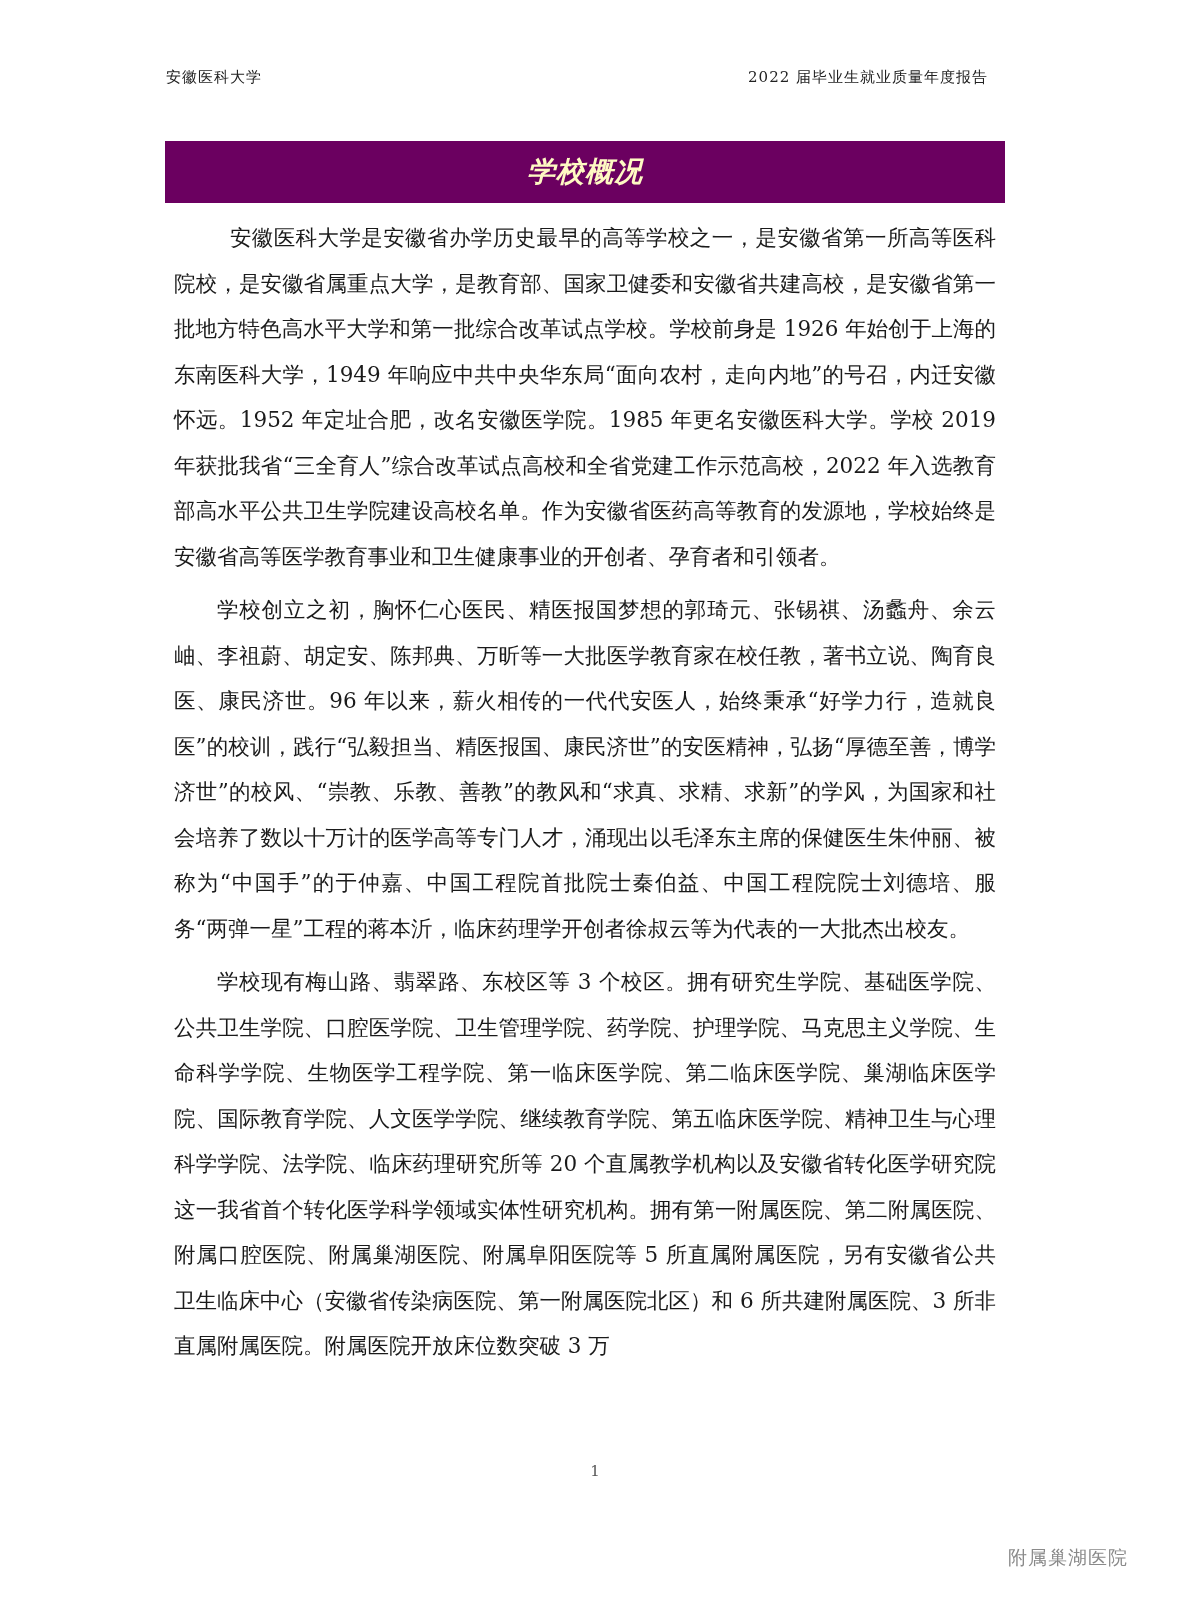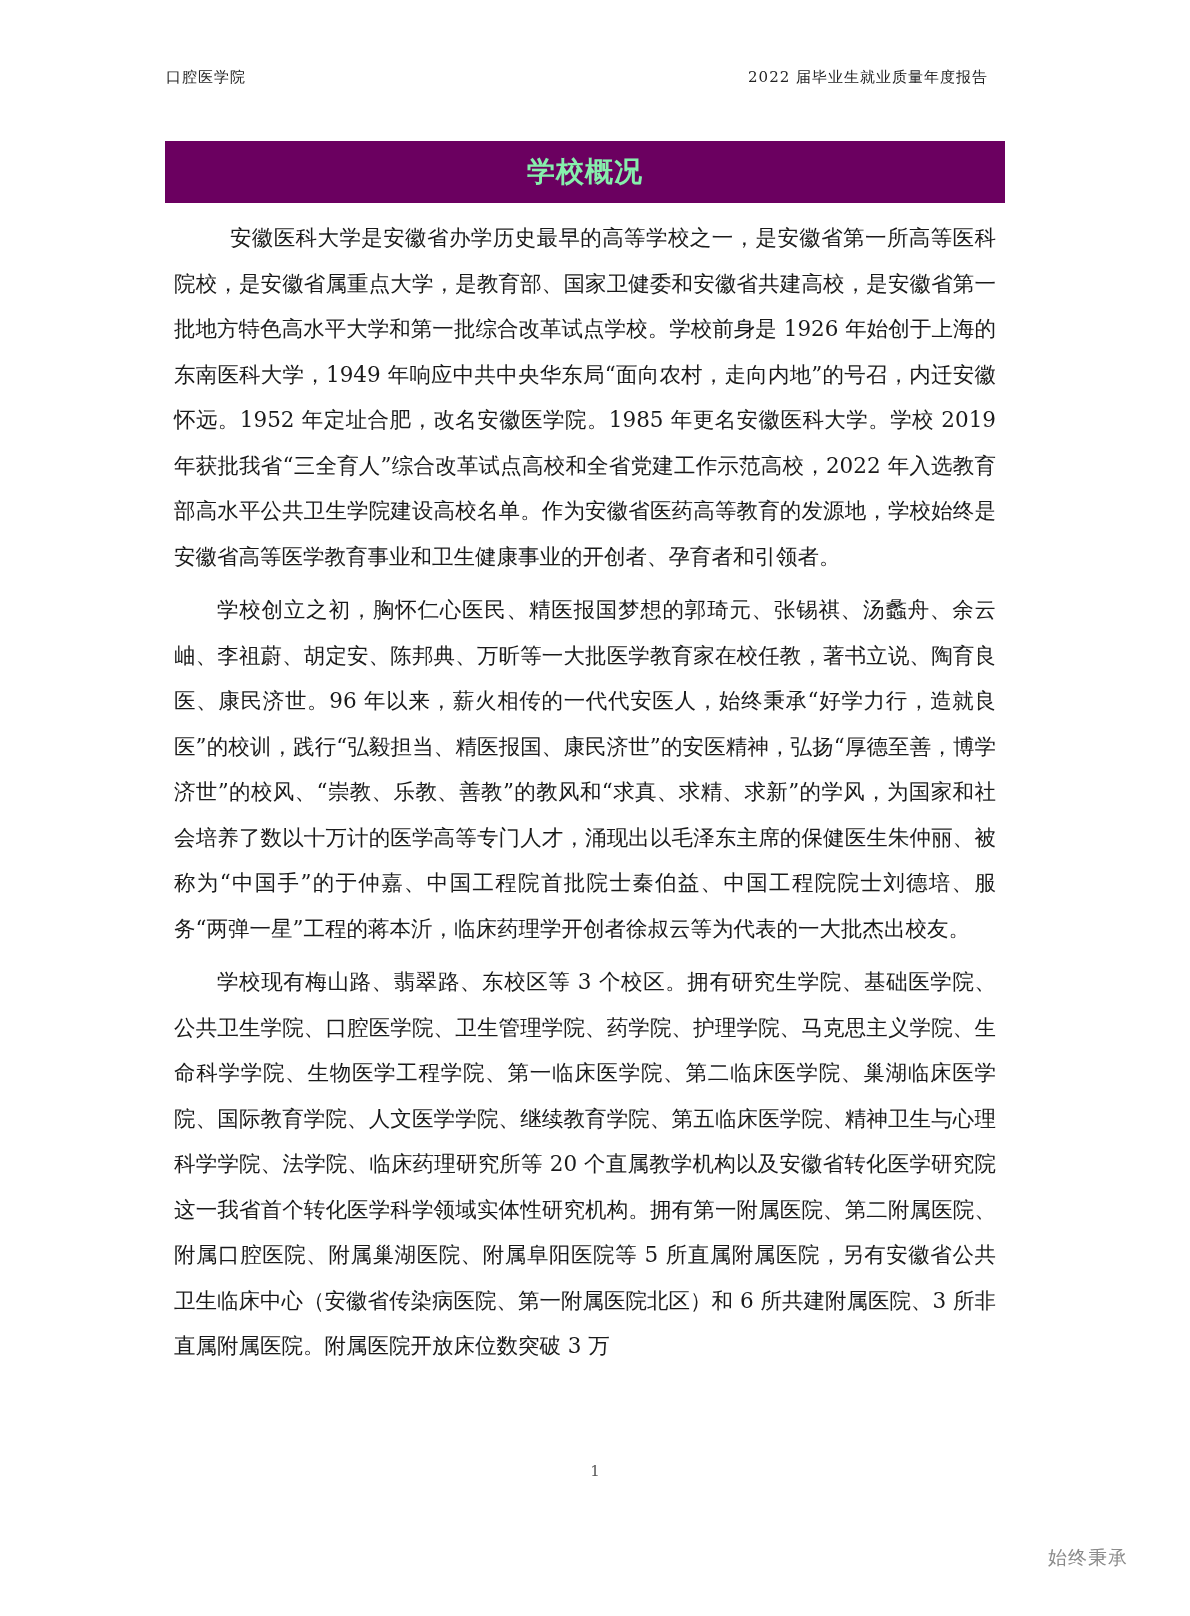--- a/index.html
+++ b/index.html
@@ -36,25 +36,26 @@
       left: 165px;
       top: 141px;
       width: 840px;
       height: 62px;
       background: #6b0060;
       display: flex;
       align-items: center;
       justify-content: center;
     }
     .title-banner span {
-      color: #86efac;
+      color: #fef9c3;
       font-family: "DejaVu Sans", "Liberation Sans", sans-serif;
       font-weight: bold;
       font-size: 28px;
       letter-spacing: 1px;
+      font-style: italic;
     }
     .body-text {
       position: absolute;
       left: 166px;
       top: 207px;
       width: 838px;
       font-size: 21.5px;
       line-height: 45.5px;
       text-align: justify;
       text-justify: inter-character;
@@ -81,27 +82,27 @@
       top: 1545px;
       font-family: "DejaVu Sans", "Liberation Sans", sans-serif;
       font-size: 19px;
       color: #8a8a8a;
       letter-spacing: 1px;
     }
   </style>
 </head>
 <body>
 
-<div class="page-header-left">口腔医学院</div>
+<div class="page-header-left">安徽医科大学</div>
 <div class="page-header-right">2022 届毕业生就业质量年度报告</div>
 
 <div class="title-banner" style="background: rgb(107, 0, 96);">
   <span>学校概况</span>
 </div>
 
 <div class="body-text">
   <p class="first">安徽医科大学是安徽省办学历史最早的高等学校之一，是安徽省第一所高等医科院校，是安徽省属重点大学，是教育部、国家卫健委和安徽省共建高校，是安徽省第一批地方特色高水平大学和第一批综合改革试点学校。学校前身是 1926 年始创于上海的东南医科大学，1949 年响应中共中央华东局“面向农村，走向内地”的号召，内迁安徽怀远。1952 年定址合肥，改名安徽医学院。1985 年更名安徽医科大学。学校 2019 年获批我省“三全育人”综合改革试点高校和全省党建工作示范高校，2022 年入选教育部高水平公共卫生学院建设高校名单。作为安徽省医药高等教育的发源地，学校始终是安徽省高等医学教育事业和卫生健康事业的开创者、孕育者和引领者。</p>
   <p>学校创立之初，胸怀仁心医民、精医报国梦想的郭琦元、张锡祺、汤蠡舟、余云岫、李祖蔚、胡定安、陈邦典、万昕等一大批医学教育家在校任教，著书立说、陶育良医、康民济世。96 年以来，薪火相传的一代代安医人，始终秉承“好学力行，造就良医”的校训，践行“弘毅担当、精医报国、康民济世”的安医精神，弘扬“厚德至善，博学济世”的校风、“崇教、乐教、善教”的教风和“求真、求精、求新”的学风，为国家和社会培养了数以十万计的医学高等专门人才，涌现出以毛泽东主席的保健医生朱仲丽、被称为“中国手”的于仲嘉、中国工程院首批院士秦伯益、中国工程院院士刘德培、服务“两弹一星”工程的蒋本沂，临床药理学开创者徐叔云等为代表的一大批杰出校友。</p>
   <p>学校现有梅山路、翡翠路、东校区等 3 个校区。拥有研究生学院、基础医学院、公共卫生学院、口腔医学院、卫生管理学院、药学院、护理学院、马克思主义学院、生命科学学院、生物医学工程学院、第一临床医学院、第二临床医学院、巢湖临床医学院、国际教育学院、人文医学学院、继续教育学院、第五临床医学院、精神卫生与心理科学学院、法学院、临床药理研究所等 20 个直属教学机构以及安徽省转化医学研究院这一我省首个转化医学科学领域实体性研究机构。拥有第一附属医院、第二附属医院、附属口腔医院、附属巢湖医院、附属阜阳医院等 5 所直属附属医院，另有安徽省公共卫生临床中心（安徽省传染病医院、第一附属医院北区）和 6 所共建附属医院、3 所非直属附属医院。附属医院开放床位数突破 3 万</p>
 </div>
 
 <div class="page-number">1</div>
-<div class="watermark">始终秉承</div>
+<div class="watermark">附属巢湖医院</div>
 
 </body></html>

